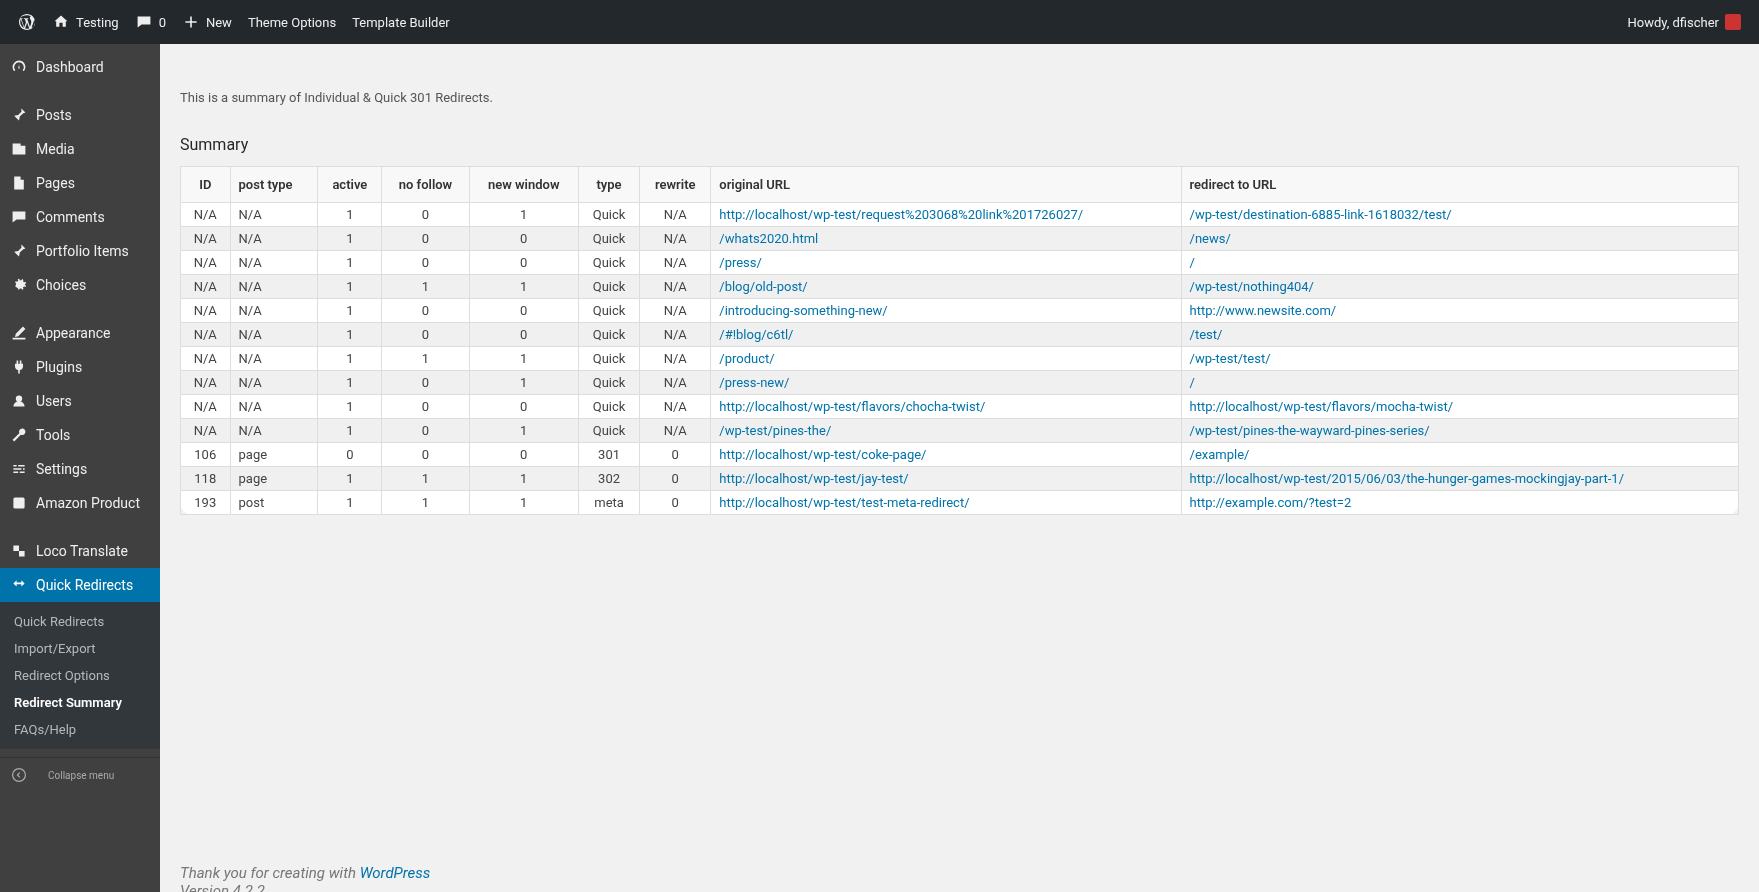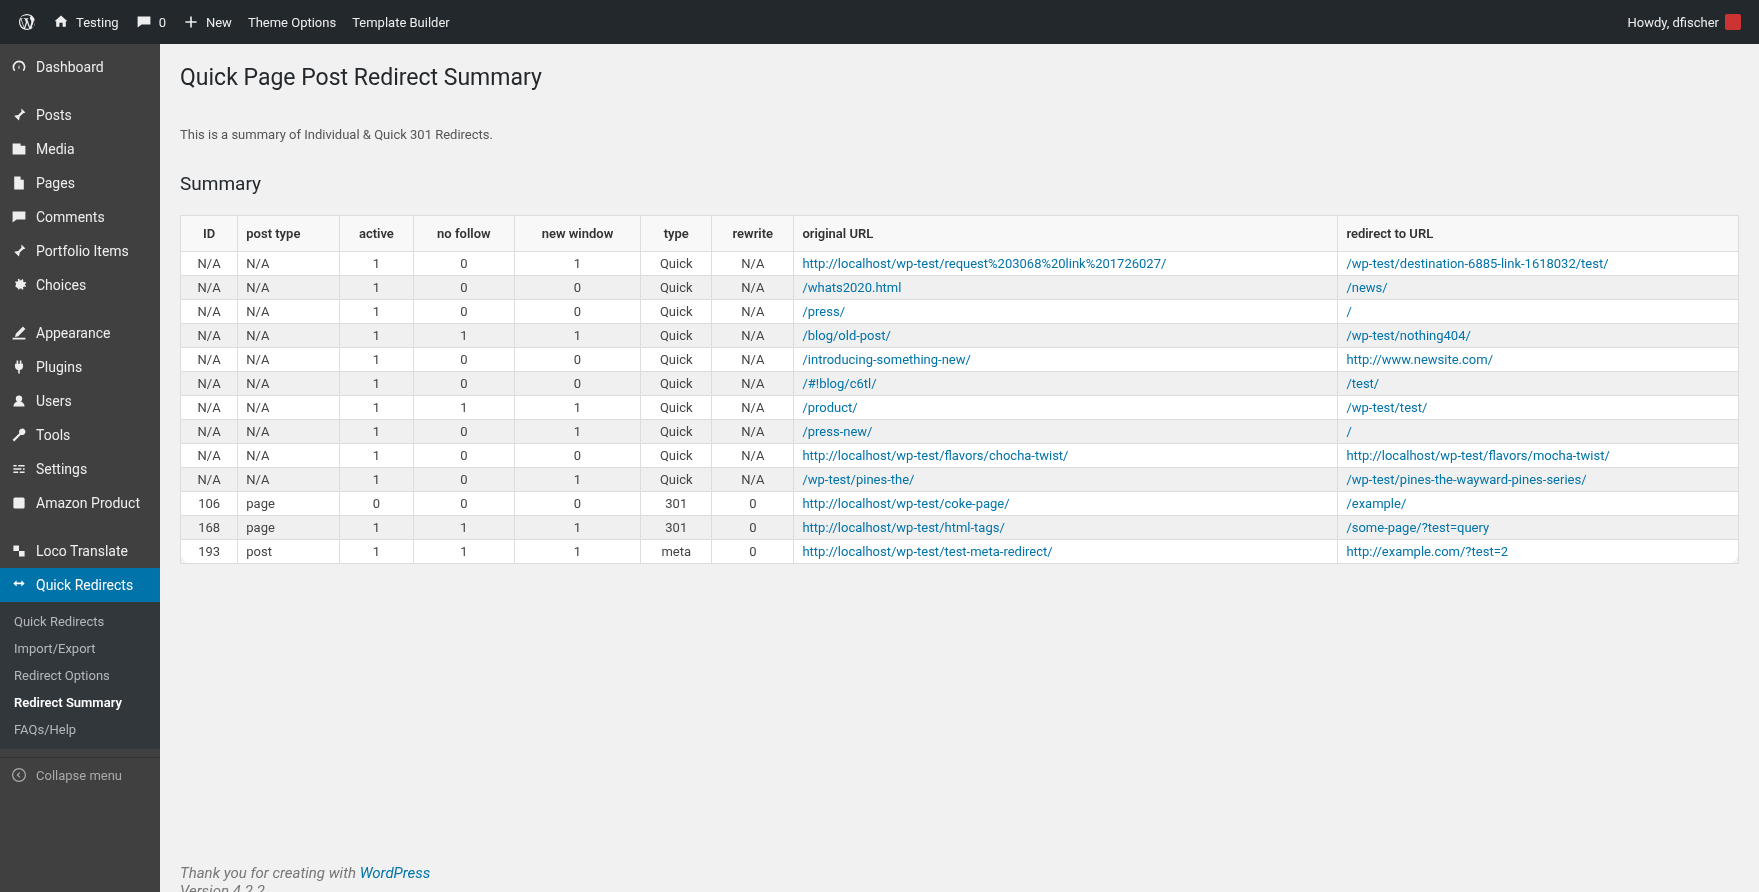--- a/index.html
+++ b/index.html
@@ -9,25 +9,25 @@
 .adminbar-item { display: flex; align-items: center; gap: 6px; padding: 0 8px; height: 32px; color: #eee; cursor: pointer; }
 .wrapper { display: flex; min-height: calc(100vh - 32px); }
 .sidebar { width: 160px; background: #404040; color: #eee; flex-shrink: 0; padding-top: 6px; }
 .sidebar-item { display: flex; align-items: center; gap: 8px; padding: 8px 10px; color: #eee; cursor: pointer; font-size: 14px; }
 .sidebar-item.active { background: #0073aa; color: #fff; position: relative; }
 .sidebar-item.active::after { content: ""; position: absolute; right: -8px; top: 50%; transform: translateY(-50%); border: 8px solid transparent; border-right-color: #f1f1f1; }
 .sidebar-sep { height: 14px; }
 .submenu { background: #32373c; padding: 6px 0; }
 .submenu-item { padding: 6px 12px 6px 14px; color: #b4b9be; font-size: 13px; cursor: pointer; }
 .submenu-item.active { color: #fff; font-weight: 600; }
-.collapse { display: flex; align-items: center; gap: 8px; padding: 8px 10px; color: #aaa; cursor: pointer; font-size: 13px; border-top: 1px solid #333; margin-top: 8px; }
+.collapse { display: flex; align-items: center; gap: 20px; padding: 8px 10px; color: #aaa; cursor: pointer; font-size: 10px; border-top: 1px solid #333; margin-top: 8px; }
 .content { flex: 1; padding: 10px 20px 40px 20px; position: relative; }
 h1 { font-size: 23px; font-weight: 400; color: #23282d; margin: 10px 0 8px 0; }
 .desc { color: #555; margin-bottom: 30px; margin-top: 36px; }
-h2 { font-size: 19px; font-weight: 400; color: #23282d; margin-bottom: 20px; }
+h2 { font-size: 16px; font-weight: 400; color: #23282d; margin-bottom: 12px; }
 table { border-collapse: collapse; width: 100%; background: #fff; border-radius: 13px; }
 th, td { border: 1px solid #ddd; padding: 4px 8px; text-align: left; font-size: 13px; vertical-align: middle; }
 th { background: #f8f8f8; font-weight: 600; color: #333; height: 36px; }
 tbody tr:nth-child(even) { background: #f0f0f0; }
 .center { text-align: center; }
 .link { color: #0073aa; }
 .footer { position: absolute; bottom: 4px; left: 20px; right: 20px; color: #777; font-style: italic; font-size: 15px; display: flex; justify-content: space-between; flex-direction: column; }
 .footer a { color: #0073aa; text-decoration: none; }
 .icon { width: 18px; height: 18px; display: inline-flex; align-items: center; justify-content: center; fill: currentColor; }
 svg { width: 16px; height: 16px; }
@@ -221,21 +221,20 @@
           <svg viewBox="0 0 20 20">
             <circle cx="10" cy="10" r="8" fill="none" stroke="currentColor" stroke-width="1.5"></circle>
             <path d="M11 7l-3 3 3 3" fill="none" stroke="currentColor" stroke-width="1.5"></path>
           </svg>
         </span>
         <span>Collapse menu</span>
       </div>
   </div>
 
   <div class="content">
-    <h1>Quick Page Post Redirect Summary</h1>
     <p class="desc">This is a summary of Individual &amp; Quick 301 Redirects.</p>
     <h2>Summary</h2>
     <table>
       <thead>
           <tr id="thead-row">
             <th class="center">ID</th>
             <th>post type</th>
             <th class="center">active</th>
             <th class="center">no follow</th>
             <th class="center">new window</th>
@@ -361,29 +360,29 @@
             <td>page</td>
             <td class="center">0</td>
             <td class="center">0</td>
             <td class="center">0</td>
             <td class="center">301</td>
             <td class="center">0</td>
             <td class="link">http://localhost/wp-test/coke-page/</td>
             <td class="link">/example/</td>
           </tr>
           <tr>
-            <td class="center">168</td>
+            <td class="center">118</td>
             <td>page</td>
             <td class="center">1</td>
             <td class="center">1</td>
             <td class="center">1</td>
-            <td class="center">301</td>
-            <td class="center">0</td>
-            <td class="link">http://localhost/wp-test/html-tags/</td>
-            <td class="link">/some-page/?test=query</td>
+            <td class="center">302</td>
+            <td class="center">0</td>
+            <td class="link">http://localhost/wp-test/jay-test/</td>
+            <td class="link">http://localhost/wp-test/2015/06/03/the-hunger-games-mockingjay-part-1/</td>
           </tr>
           <tr>
             <td class="center">193</td>
             <td>post</td>
             <td class="center">1</td>
             <td class="center">1</td>
             <td class="center">1</td>
             <td class="center">meta</td>
             <td class="center">0</td>
             <td class="link">http://localhost/wp-test/test-meta-redirect/</td>

